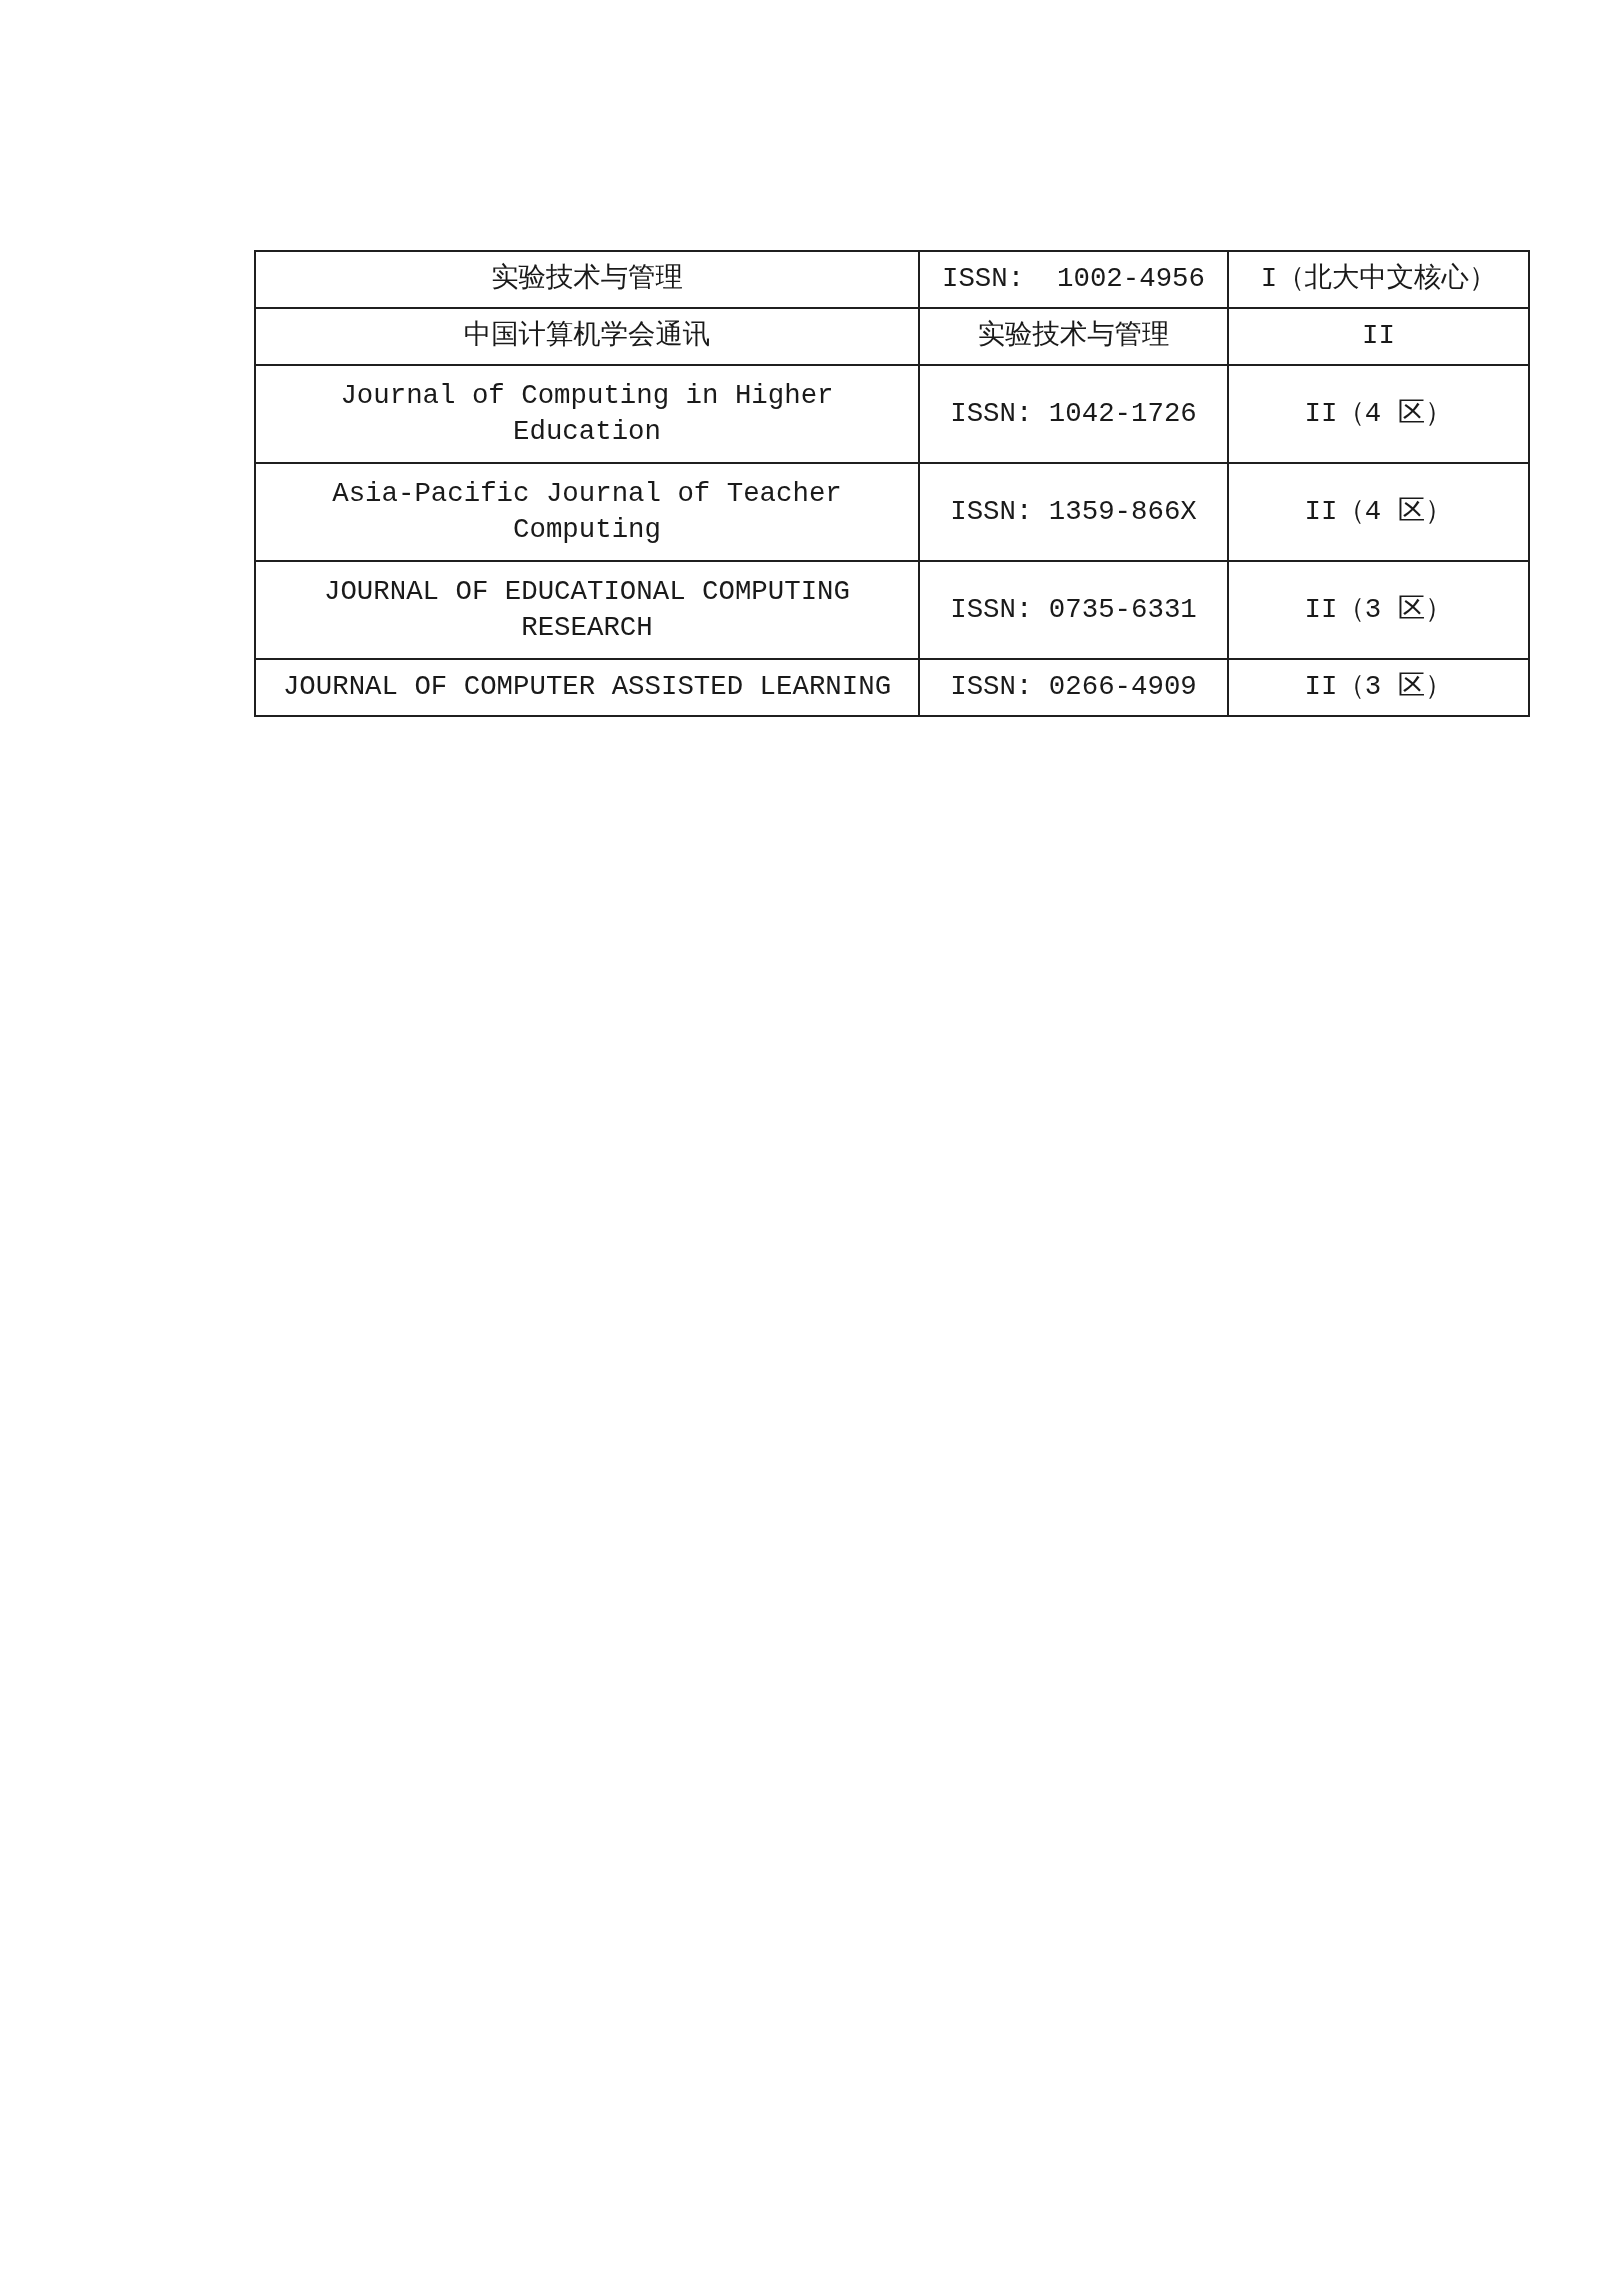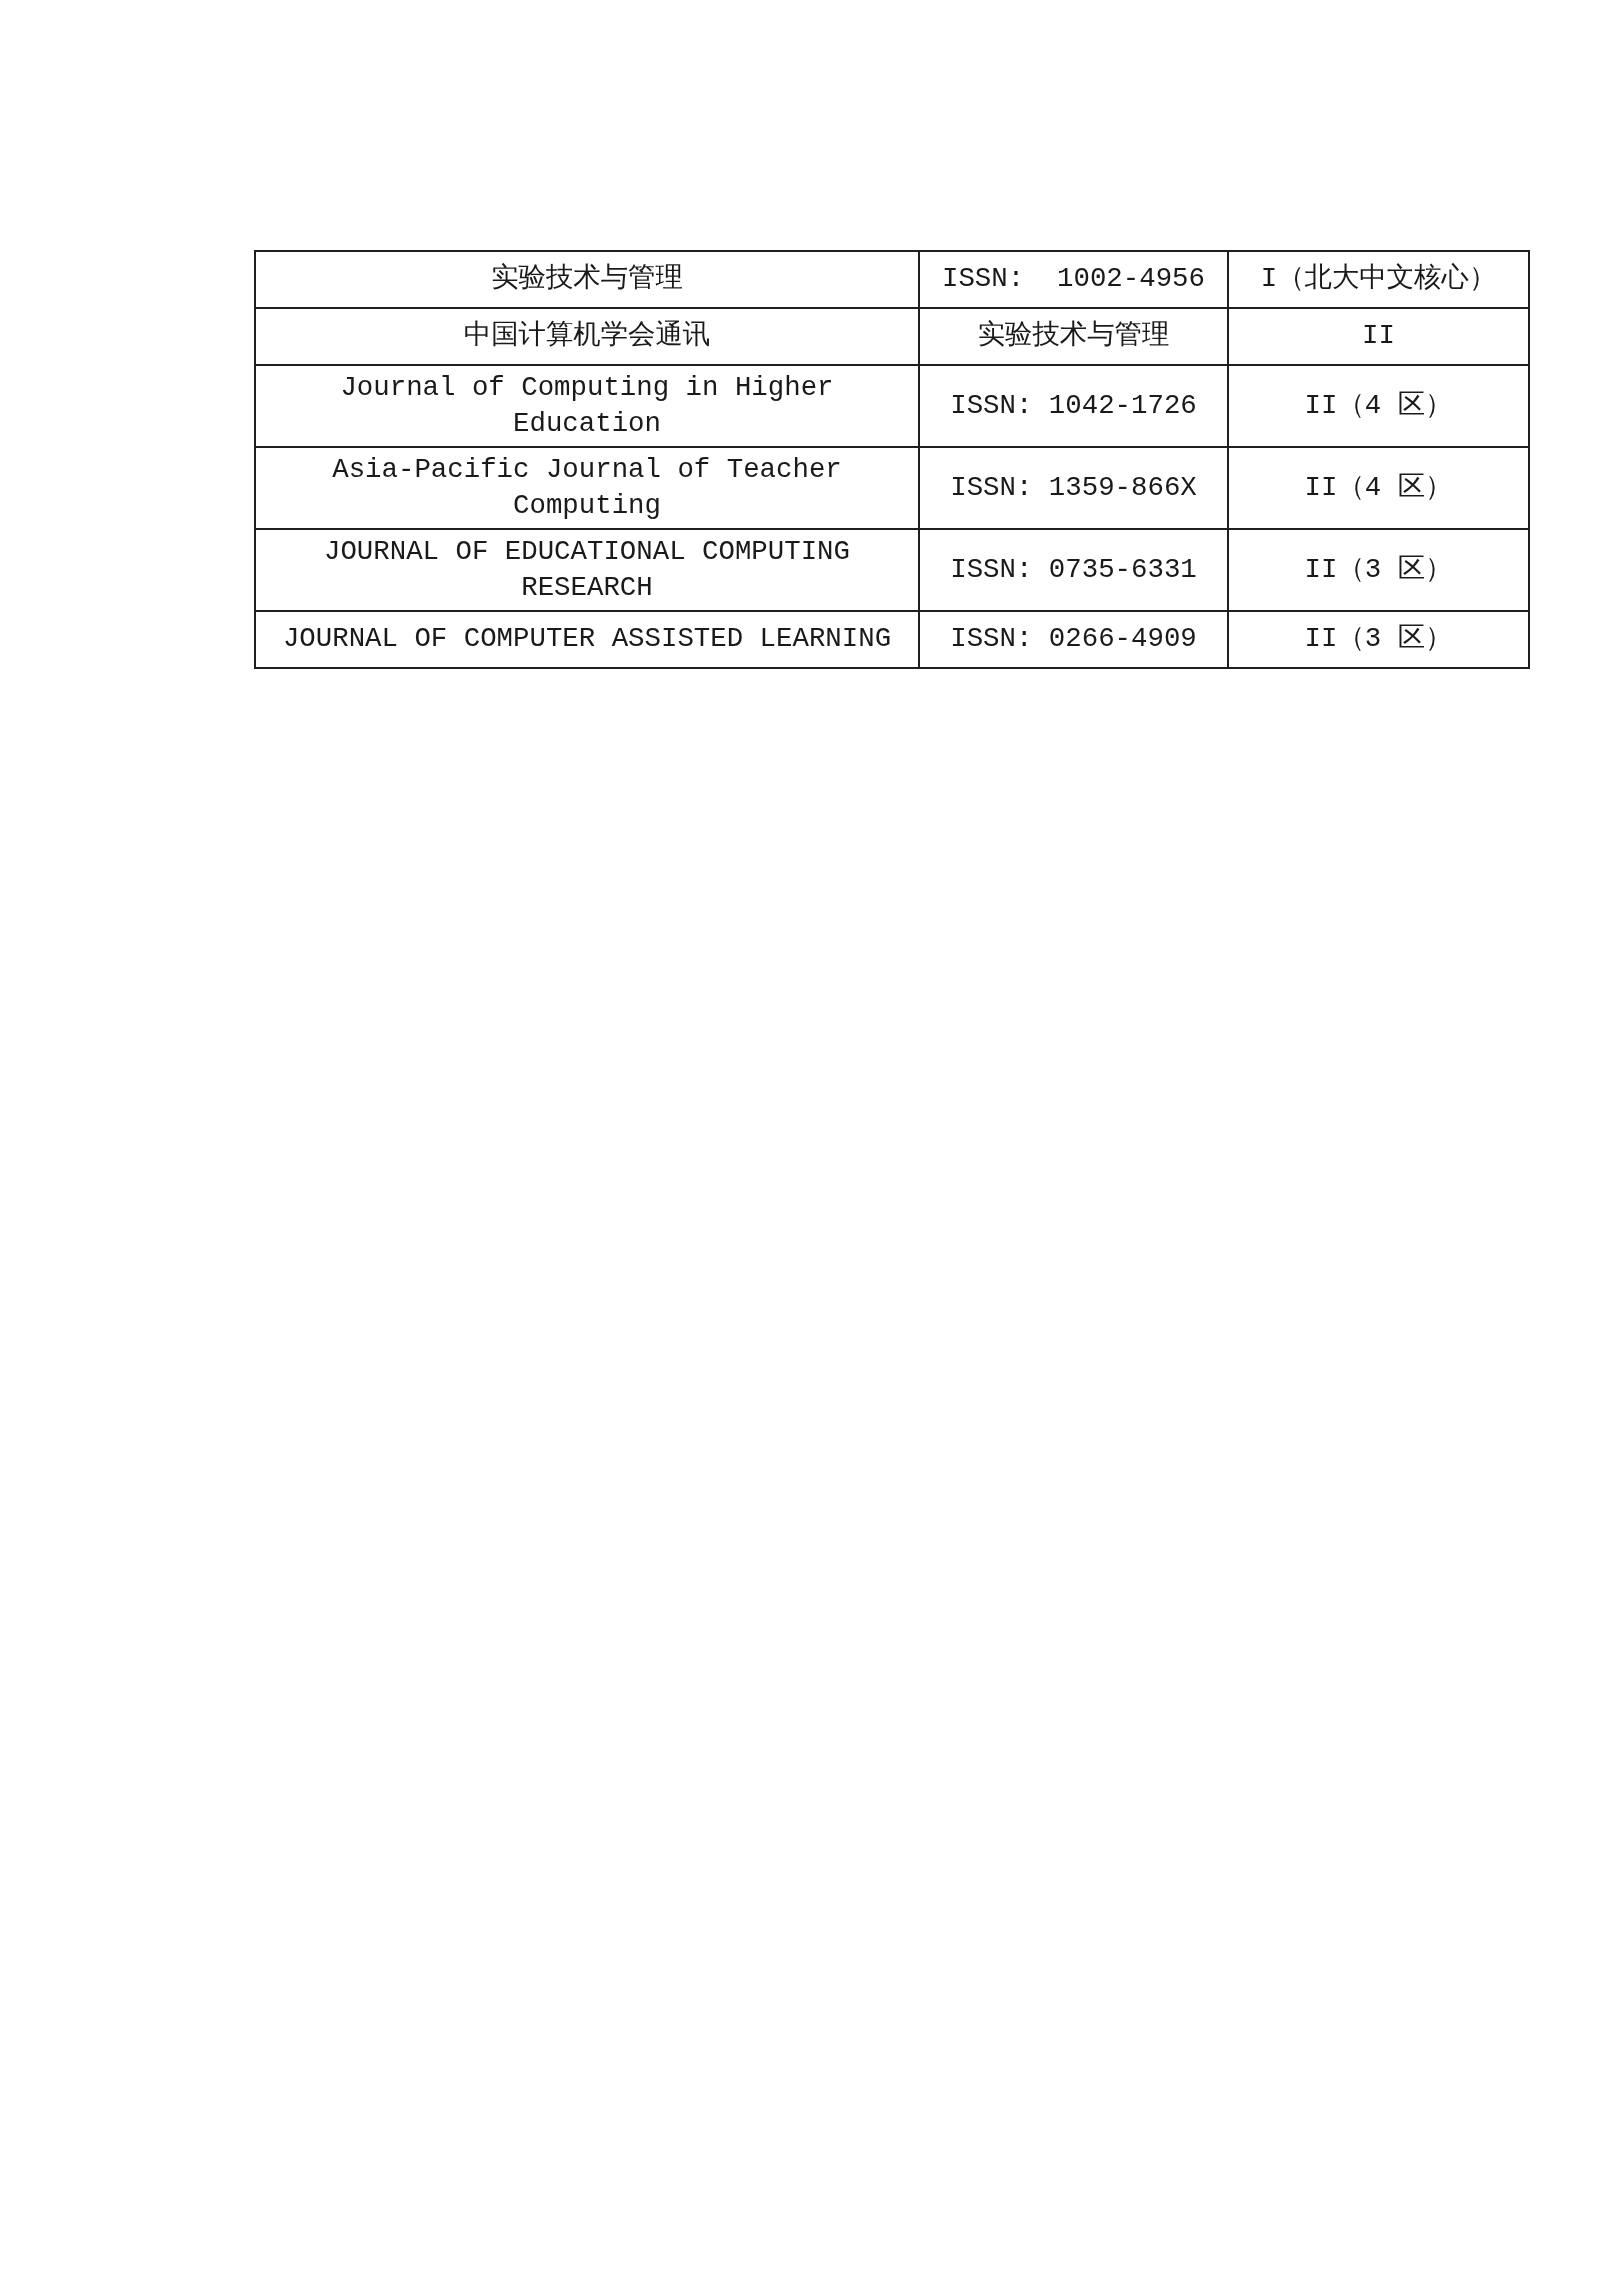--- a/index.html
+++ b/index.html
@@ -33,21 +33,21 @@
     font-size: 27.4px;
     line-height: 1.32;
     padding: 2px 9.8px;
     overflow: hidden;
   }
   td.issn { white-space: pre-wrap; margin-top: 16px; }
   col.c-name  { width: 664px; }
   col.c-issn  { width: 309px; }
   col.c-level { width: 301px; }
   tr.r-short { height: 57px; }
-  tr.r-tall  { height: 82px; }
+  tr.r-tall  { height: 98px; }
 </style>
 </head>
 <body>
 
 <div class="page">
   <table class="journal-table">
     <colgroup>
       <col class="c-name">
       <col class="c-issn">
       <col class="c-level">

